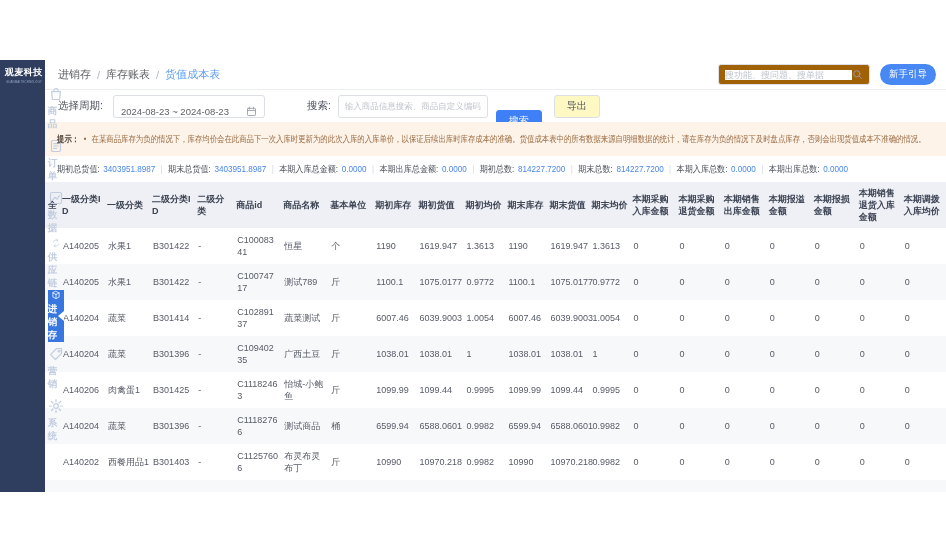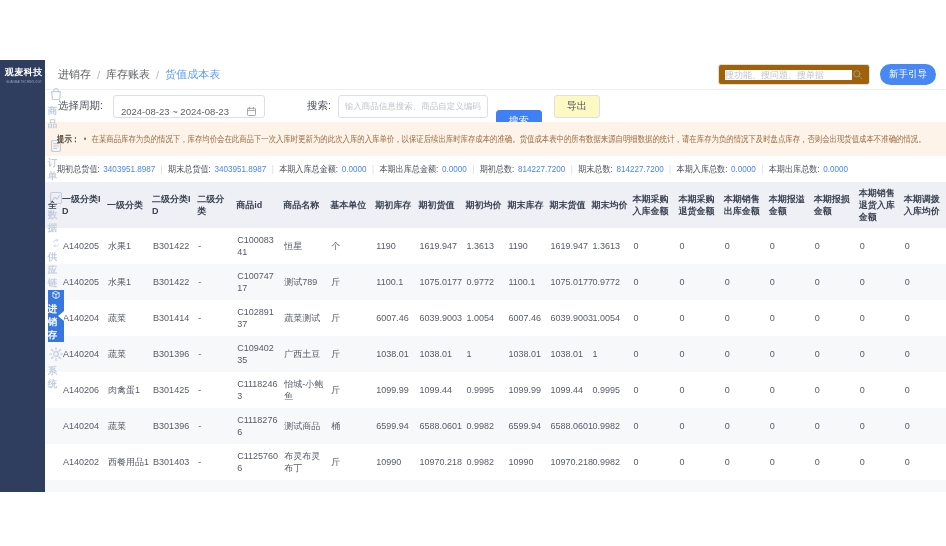--- a/index.html
+++ b/index.html
@@ -107,20 +107,27 @@
               <path d="M6.8 14.4L5 12.6l1.8-1.8"></path>
             </svg>
           <span>供应链</span>
         </div>
         <div class="nav-item active">
           <svg viewBox="0 0 16 16">
               <path d="M8 2.3l5 2.4v6.6l-5 2.4-5-2.4V4.7z"></path>
               <path d="M3 4.7l5 2.4 5-2.4M8 7.1v6.6"></path>
             </svg>
           <span>进销存</span>
+        </div>
+        <div class="nav-item">
+          <svg viewBox="0 0 16 16">
+              <path d="M8.6 2.5h4.9v4.9L7.4 13.5 2.5 8.6z"></path>
+              <circle cx="11" cy="5" r="1"></circle>
+            </svg>
+          <span>营销</span>
         </div>
         <div class="nav-item">
           <svg viewBox="0 0 16 16">
               <circle cx="8" cy="8" r="2.3"></circle>
               <path d="M8 1.6v2.1M8 12.3v2.1M1.6 8h2.1M12.3 8h2.1M3.5 3.5L5 5M11 11l1.5 1.5M12.5 3.5L11 5M5 11l-1.5 1.5"></path>
             </svg>
           <span>系统</span>
         </div>
       </nav>
     </aside>

